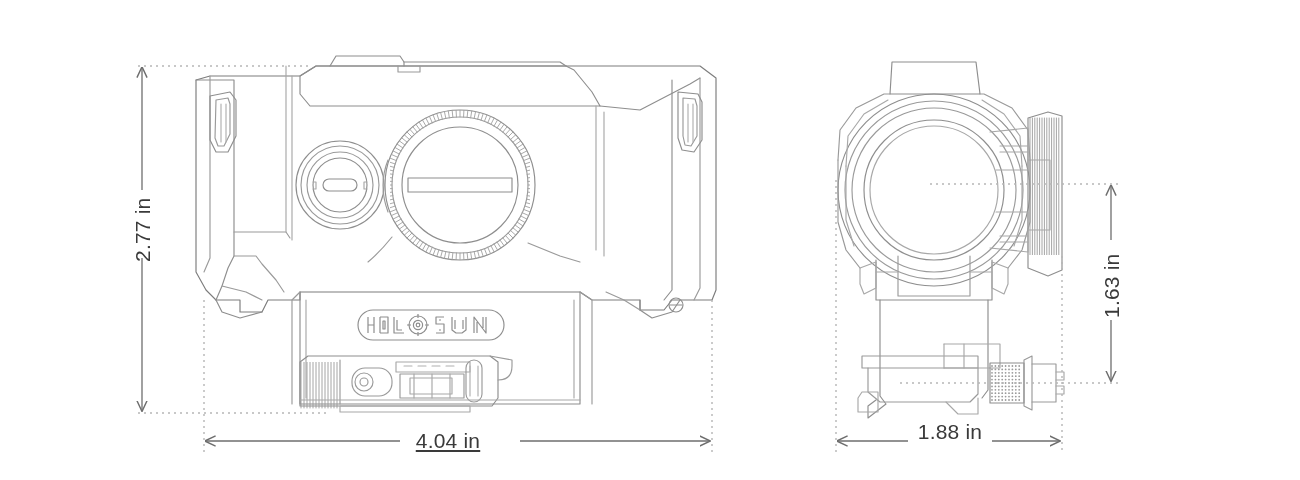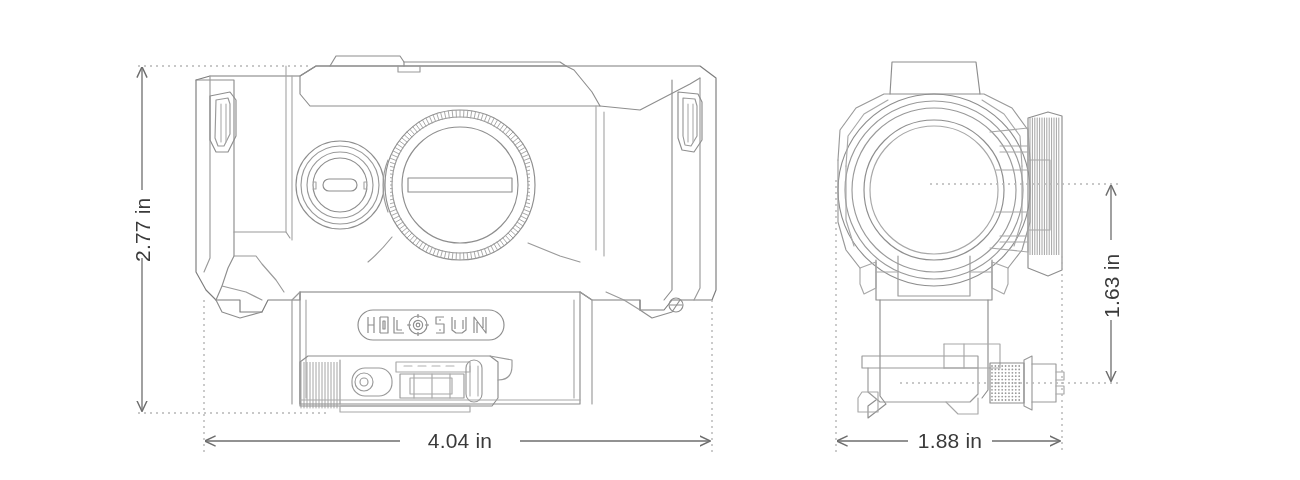--- a/index.html
+++ b/index.html
@@ -489,19 +489,19 @@
       <circle cx="52" cy="11" r="1.8"></circle>
       <path d="M52,0 L52,4 M52,18 L52,22 M41,11 L45,11 M59,11 L63,11"></path>
       <path d="M78,3 L70,3 L70,10 L78,10 L78,19 L70,19 M73,6 L75,6 M73,16 L75,16"></path>
       <path d="M86,3 L86,16 L90,19 L96,19 L100,16 L100,3 M89,6 L89,15 M97,6 L97,15"></path>
       <path d="M108,19 L108,3 L120,19 L120,3 M111,8 L111,19 M117,3 L117,14"></path>
     </g>
   </svg>
 
   <div class="dim-label vertical" style="left:107px; top:214px; width:72px;">2.77 in</div>
 
-  <div class="dim-label lbl-center" style="left:404px; top:429px; width:112px;">4.04 in</div>
+  <div class="dim-label lbl-center" style="left:392px; top:429px; width:112px;text-decoration:underline;">4.04 in</div>
 
   <div class="dim-label vertical" style="left:1076px; top:270px; width:72px;">1.63 in</div>
 
-  <div class="dim-label lbl-center" style="left:906px; top:429px; width:88px;text-align:center;">1.88 in</div>
+  <div class="dim-label lbl-center" style="left:906px; top:420px; width:88px;text-align:center;">1.88 in</div>
 
 </div>
 
 </body></html>

